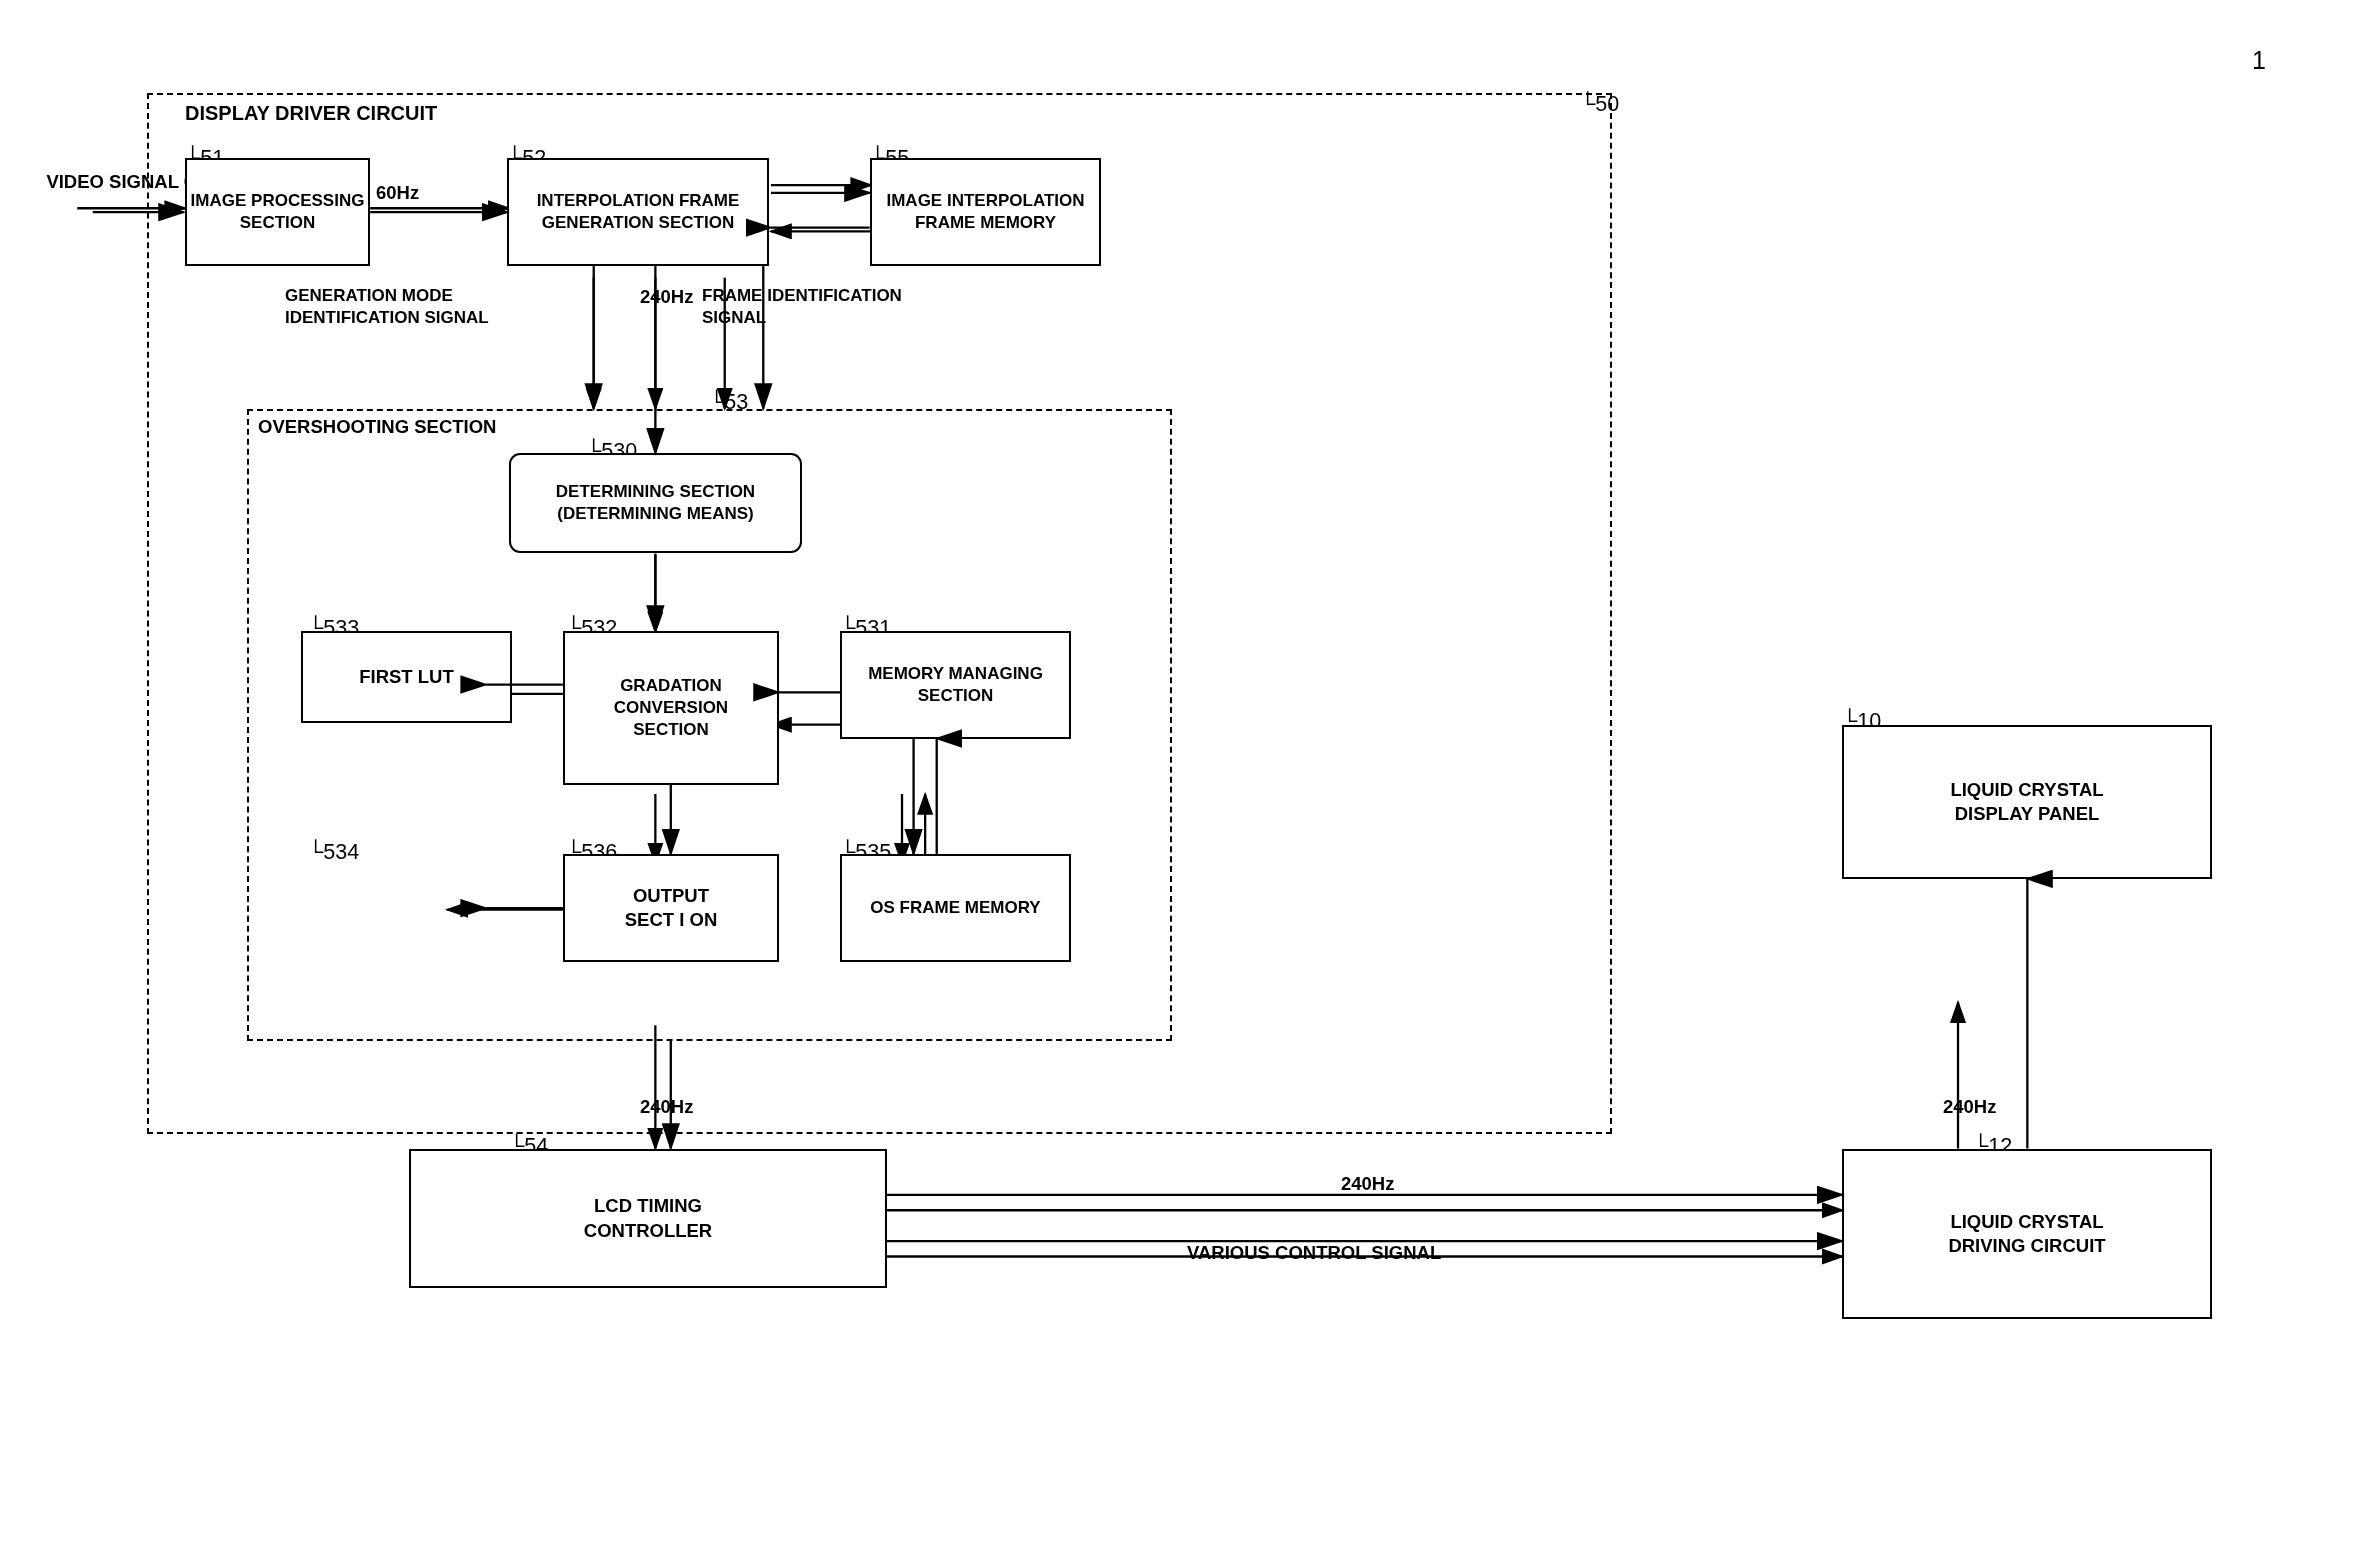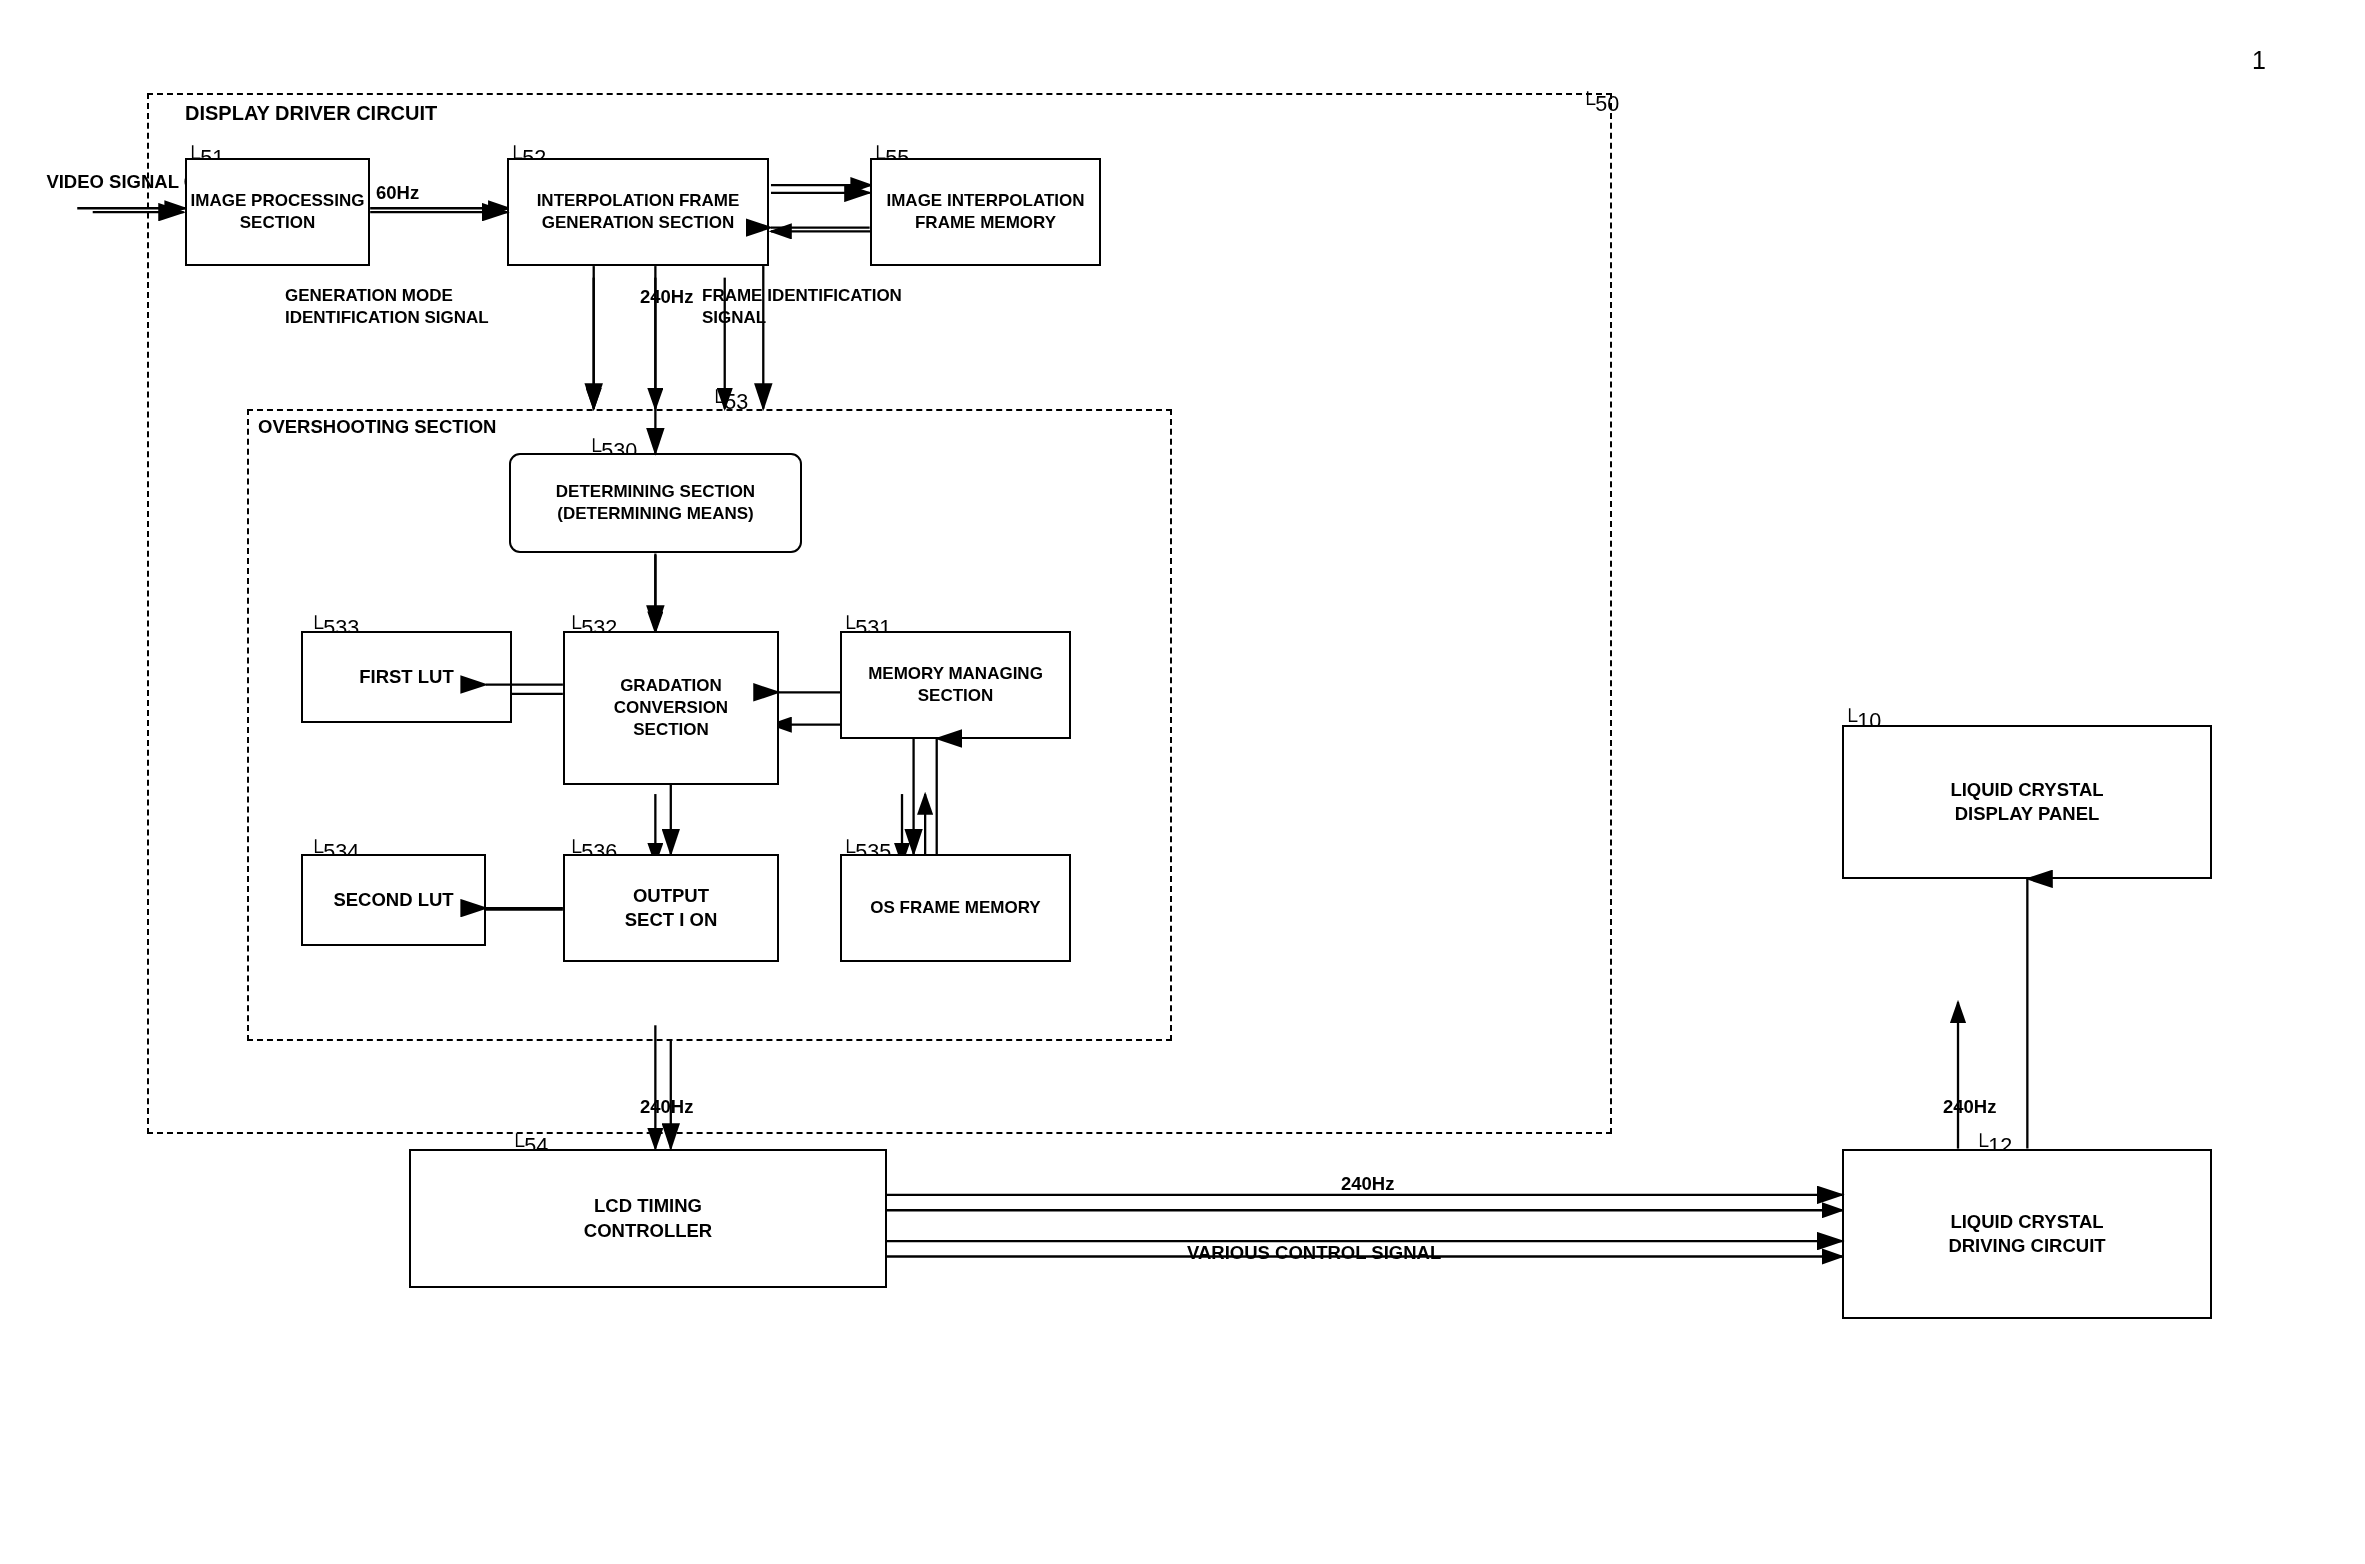--- a/index.html
+++ b/index.html
@@ -187,23 +187,20 @@
   <div class="block-box" style="left:532px; top:600px; width:216px; height:154px; font-size:17px;">
     GRADATION<br>CONVERSION<br>SECTION
   </div>
 
   <div class="ref-label" style="left:277px; top:584px;">└<span>533</span></div>
   <div class="block-box" style="left:270px; top:600px; width:211px; height:92px; font-size:18.5px;">
     FIRST LUT
   </div>
 
   <div class="ref-label" style="left:277px; top:808px;">└<span>534</span></div>
-  <div class="block-box" style="left:270px; top:823px; width:185px; height:92px; font-size:18.5px;">
-    SECOND LUT
-  </div>
 
   <div class="ref-label" style="left:535px; top:808px;">└<span>536</span></div>
   <div class="block-box" style="left:532px; top:823px; width:216px; height:108px; font-size:18.5px;">
     OUTPUT<br>SECT I ON
   </div>
 
   <div class="ref-label" style="left:809px; top:808px;">└<span>535</span></div>
   <div class="block-box" style="left:809px; top:823px; width:231px; height:108px; font-size:17px;">
     OS FRAME MEMORY
   </div>

